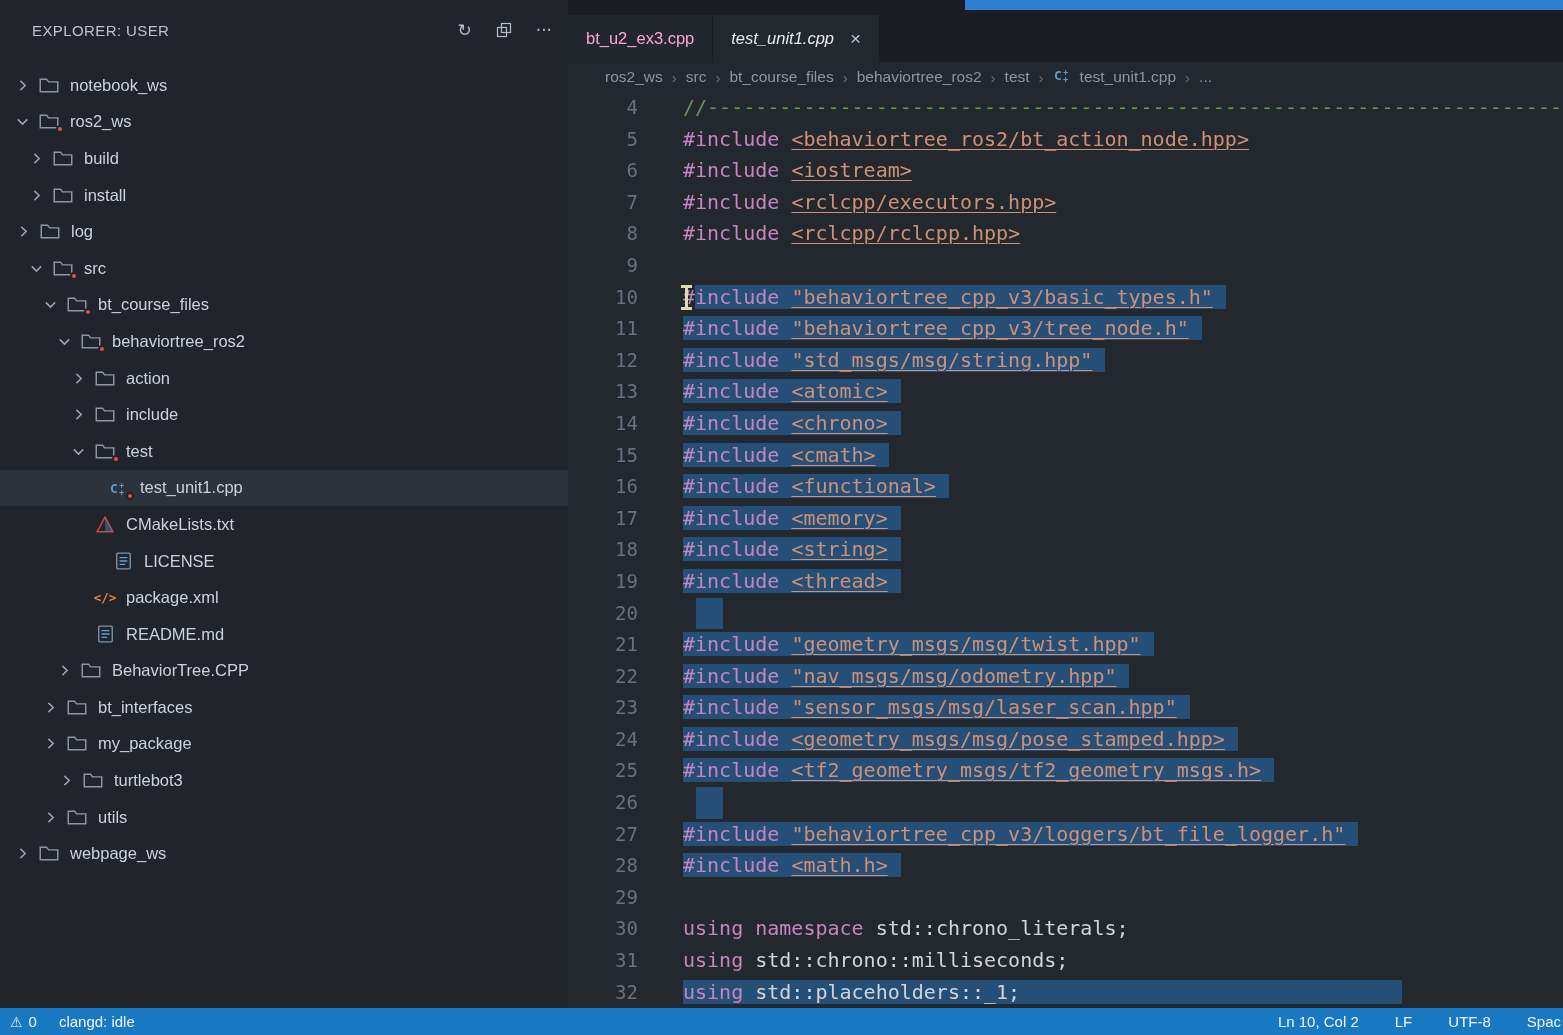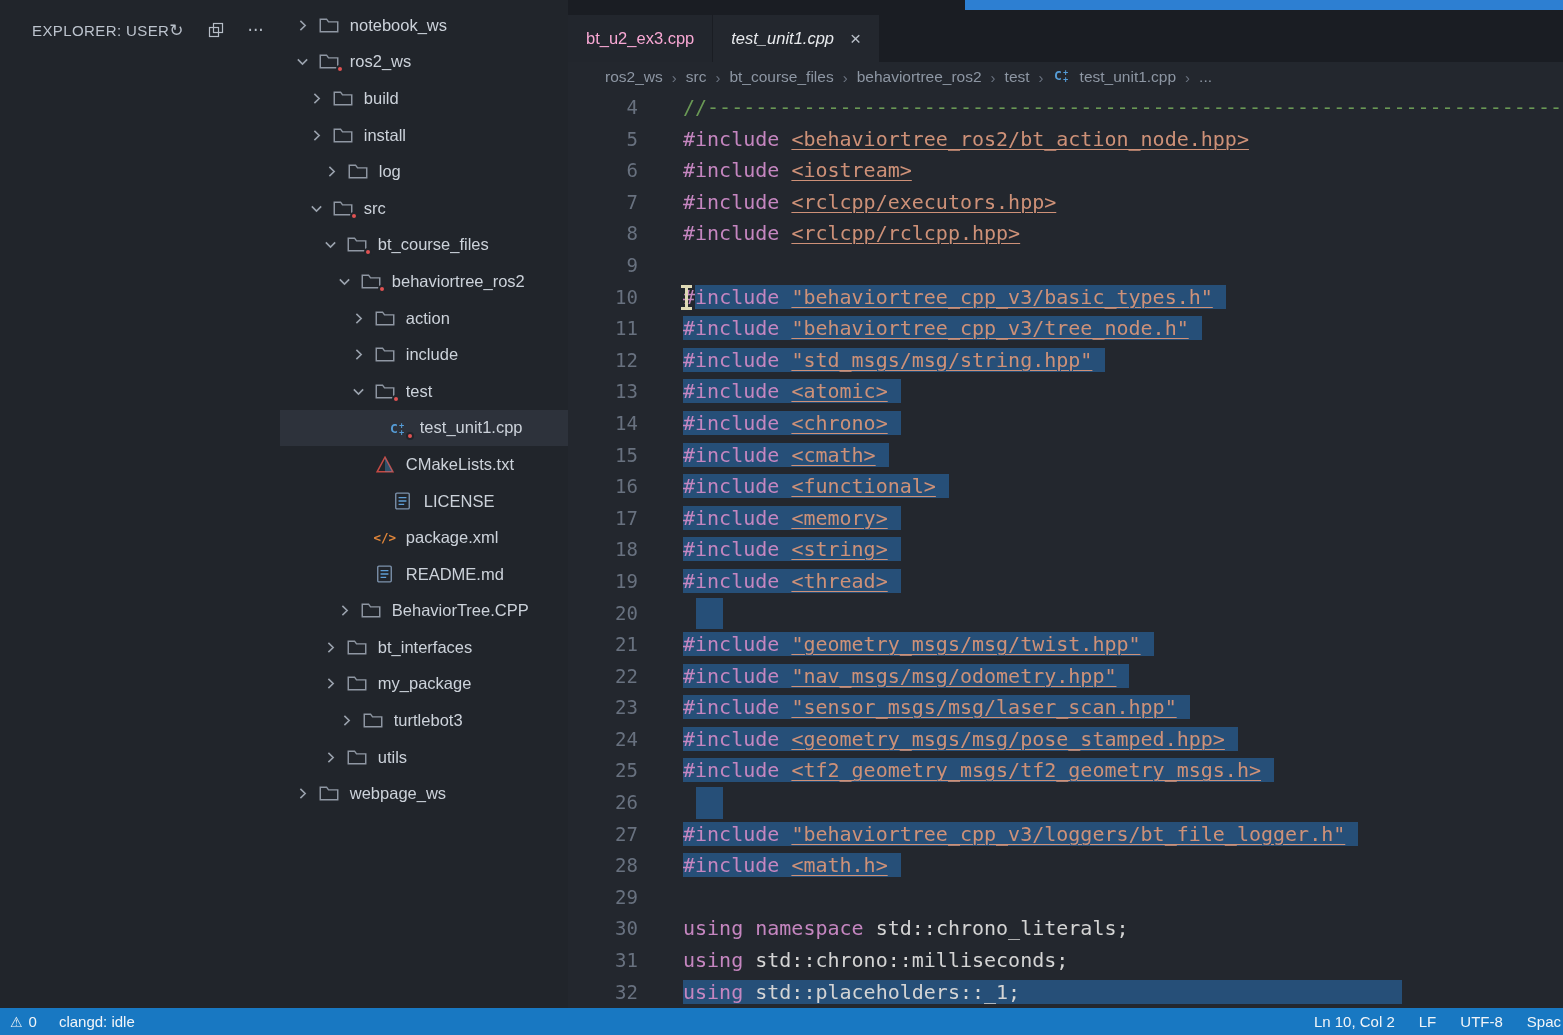--- a/index.html
+++ b/index.html
@@ -8,21 +8,21 @@
     --accent:#2d7fd2; --tree-sel:#2d323b;
   }
   *{box-sizing:border-box}
   html,body{margin:0;padding:0}
   body{width:1563px;height:1035px;overflow:hidden;background:var(--editor-bg);
        font-family:"Liberation Sans",sans-serif;color:#ccd2da}
   .app{display:flex;flex-direction:column;width:1563px;height:1035px}
   .main{display:flex;flex:1;min-height:0}
 
   
-  .sidebar{width:568px;flex:none;background:var(--sidebar-bg);display:flex;flex-direction:row;overflow:hidden}
+  .sidebar{width:568px;flex:none;background:var(--sidebar-bg);display:flex;flex-direction:column;overflow:hidden}
   .sidebar-header{height:60px;flex:none;display:flex;align-items:center;padding:0 16px 0 32px}
   .sidebar-title{flex:1;font-size:15px;letter-spacing:.4px;color:#bcc3cd;white-space:nowrap}
   .sidebar-actions{display:flex;align-items:center;gap:24px;color:#b6bdc7}
   .action{font-size:17px;line-height:1;font-family:"DejaVu Sans",sans-serif;cursor:pointer;display:inline-flex;align-items:center}
   .tree{flex:1;overflow:hidden;padding-top:7px}
   .tree-row{height:36.6px;display:flex;align-items:center;font-size:16.5px;white-space:nowrap;cursor:pointer}
   .tree-row.selected{background:var(--tree-sel)}
   .twisty{width:24px;flex:none;display:inline-flex;align-items:center;color:#9aa2ad}
   .twisty.expanded svg{transform:rotate(90deg)}
   .fs-icon{width:22px;flex:none;margin-right:10px;position:relative;display:inline-flex;align-items:center;justify-content:center;color:#8f97a3}
@@ -57,21 +57,21 @@
   .ibeam::before,.ibeam::after{content:"";position:absolute;left:-4px;width:11px;height:3px;background:#ded9b5}
   .ibeam::before{top:0}
   .ibeam::after{bottom:0}
 
   
   .statusbar{height:27px;flex:none;background:var(--statusbar-bg);display:flex;align-items:center;
              padding-left:10px;font-size:15px;color:#f2f5f8;overflow:hidden;white-space:nowrap}
   .sb-left{display:flex;align-items:center;gap:22px}
   .sb-item{display:inline-flex;align-items:center;gap:6px;cursor:pointer}
   .sb-icon{font-family:"DejaVu Sans",sans-serif;font-size:14px}
-  .sb-right{margin-left:auto;display:flex;align-items:center;gap:24px;padding-right:2px}
+  .sb-right{margin-left:auto;display:flex;align-items:center;gap:36px;padding-right:2px}
 </style>
 </head>
 <body>
 
 <div class="app">
   <div class="main">
 
     <aside class="sidebar">
       <div class="sidebar-header">
         <span class="sidebar-title">EXPLORER: USER</span>
@@ -133,21 +133,21 @@
                 <path d="M6 3.6 L10.5 8 L6 12.4" fill="none" stroke="currentColor" stroke-width="1.5"></path>
               </svg>
             </span>
             <span class="fs-icon">
               <svg width="20" height="17" viewBox="0 0 16 14">
                 <path d="M0.8 1.8 h5.2 l1.6 2.2 h7.6 v8.2 h-14.4 z" fill="none" stroke="currentColor" stroke-width="1.2"></path>
               </svg>
             </span>
             <span class="tree-label">install</span>
           </div>
-          <div class="tree-row" style="padding-left: 15px; margin-left: 28px;">
+          <div class="tree-row" style="padding-left: 15px;">
             <span class="twisty">
               <svg width="17" height="17" viewBox="0 0 16 16">
                 <path d="M6 3.6 L10.5 8 L6 12.4" fill="none" stroke="currentColor" stroke-width="1.5"></path>
               </svg>
             </span>
             <span class="fs-icon">
               <svg width="20" height="17" viewBox="0 0 16 14">
                 <path d="M0.8 1.8 h5.2 l1.6 2.2 h7.6 v8.2 h-14.4 z" fill="none" stroke="currentColor" stroke-width="1.2"></path>
               </svg>
             </span>

